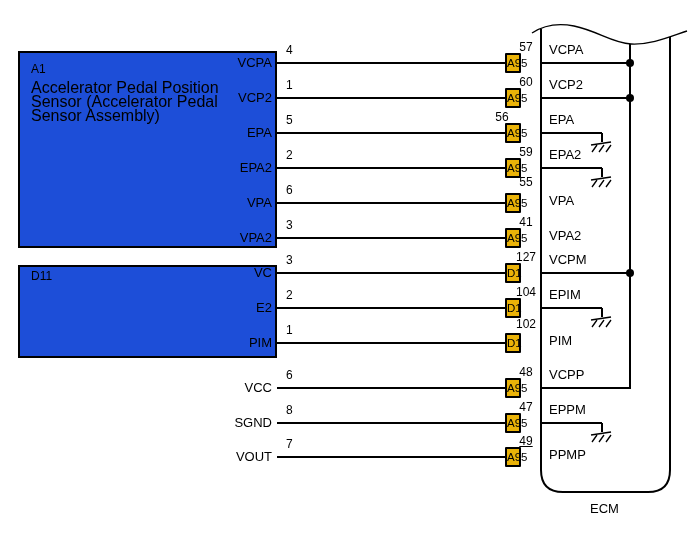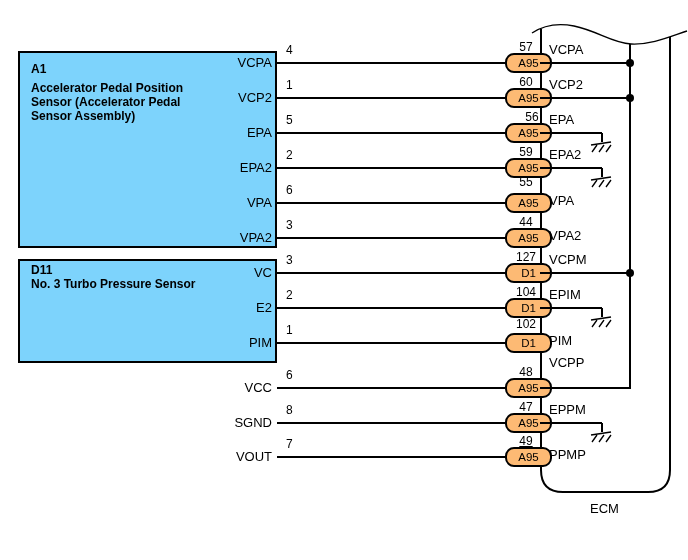--- a/index.html
+++ b/index.html
@@ -10,36 +10,35 @@
     font-family:"Liberation Sans",sans-serif;
     color:#000;
     overflow:hidden;
   }
   .abs{position:absolute;}
   
   .sensor-box{
     position:absolute;
     border:2px solid #000;
     box-sizing:border-box;
-    background:#7dd3fc;
-    font-weight:bold;
+    background:#1d4ed8;
   }
   .box-a1  {left:18px;top:51px; width:259px;height:197px;}
-  .box-d11 {left:18px;top:259px;width:259px;height:104px;}
+  .box-d11 {left:18px;top:265px;width:259px;height:93px;}
   .box-l195{left:18px;top:370px;width:259px;height:105px;}
   .box-id{
     position:absolute;left:11px;
     font-size:12px;line-height:13px;white-space:pre-line;
   }
   .box-a1 .box-id{top:10px;}
   .box-d11 .box-id{top:3px;}
   .box-l195 .box-id{top:9px;}
   .box-desc{
     position:absolute;left:11px;
-    font-size:12px;line-height:14px;white-space:pre-line;
+    font-size:16px;line-height:14px;white-space:pre-line;
   }
   .box-a1 .box-desc{top:28px;}
   .box-d11 .box-desc{top:16px;}
   .box-l195 .box-desc{top:24px;}
 
   
   .wire,.inner-wire,.ground-drop,.bus-line{
     position:absolute;background:#000;
   }
   .wire{height:1.5px;}
@@ -53,24 +52,24 @@
     position:absolute;font-size:13px;line-height:13px;text-align:right;
   }
   .ecm-no{
     position:absolute;font-size:12px;line-height:12px;text-align:center;
   }
   .signal{
     position:absolute;font-size:13px;line-height:13px;
   }
   .oval{
     position:absolute;
-    width:47px;height:20px;
-    border:2px solid #000;border-radius:9px;
+    width:16px;height:20px;
+    border:2px solid #000;border-radius:1px;
     box-sizing:border-box;
-    background:#fdba74;
+    background:#eab308;
     font-size:11.5px;line-height:16px;text-align:center;
   }
   .dot{
     position:absolute;width:8px;height:8px;border-radius:50%;background:#000;
   }
   .ground{position:absolute;width:26px;height:14px;}
   .ecm-label{
     position:absolute;left:577px;top:502px;width:55px;
     font-size:13px;line-height:13px;text-align:center;
   }
@@ -88,21 +87,20 @@
   <div class="bus-line" style="left:629px;top:44px;height:345px;"></div>
 
   <div class="sensor-box box-a1">
     <div class="box-id">A1</div>
     <div class="box-desc">Accelerator Pedal Position
 Sensor (Accelerator Pedal
 Sensor Assembly)</div>
   </div>
   <div class="sensor-box box-d11">
     <div class="box-id">D11</div>
-    <div class="box-desc">No. 3 Turbo Pressure Sensor</div>
   </div>
 
   <div id="rows">
       <div class="wire" style="left: 277px; top: 62px; width: 228px;"></div>
       <div class="pin-no" style="left: 286px; top: 44px;">4</div>
       <div class="pin-label" style="left: 77px; top: 56px; width: 195px;">VCPA</div>
       <div class="oval" style="left: 505px; top: 53px;">A95</div>
       <div class="ecm-no" style="left: 506px; top: 41px; width: 40px;">57</div>
       <div class="signal" style="left: 549px; top: 43px;">VCPA</div>
       <div class="inner-wire" style="left: 540px; top: 62px; width: 90px;"></div>
@@ -112,21 +110,21 @@
       <div class="pin-label" style="left: 77px; top: 91px; width: 195px;">VCP2</div>
       <div class="oval" style="left: 505px; top: 88px;">A95</div>
       <div class="ecm-no" style="left: 506px; top: 76px; width: 40px; text-align: center;">60</div>
       <div class="signal" style="left: 549px; top: 78px;">VCP2</div>
       <div class="inner-wire" style="left: 540px; top: 97px; width: 90px;"></div>
       <div class="dot" style="left: 626px; top: 94px;"></div>
       <div class="wire" style="left: 277px; top: 132px; width: 228px;"></div>
       <div class="pin-no" style="left: 286px; top: 114px;">5</div>
       <div class="pin-label" style="left: 77px; top: 126px; width: 195px;">EPA</div>
       <div class="oval" style="left: 505px; top: 123px;">A95</div>
-      <div class="ecm-no" style="left: 512px; top: 111px; width: 40px;">56</div>
+      <div class="ecm-no" style="left: 482px; top: 111px; width: 40px;">56</div>
       <div class="signal" style="left: 549px; top: 113px;">EPA</div>
       <div class="inner-wire" style="left: 540px; top: 132px; width: 62px;"></div>
       <div class="ground-drop" style="left: 601px; top: 133px; height: 9px;"></div>
   <div class="ground" style="left: 588px; top: 140px;">
     <svg width="26" height="14" viewBox="0 0 26 14">
       <path d="M3,5 L23,2" stroke="#000" stroke-width="1.5" fill="none"></path>
       <path d="M4,12 L9,5 M11,12 L16,5 M18,12 L23,5" stroke="#000" stroke-width="1.3" fill="none"></path>
     </svg>
   </div>
 <div class="wire" style="left: 277px; top: 167px; width: 228px;"></div>
@@ -146,21 +144,21 @@
 <div class="wire" style="left: 277px; top: 202px; width: 228px;"></div>
       <div class="pin-no" style="left: 286px; top: 184px;">6</div>
       <div class="pin-label" style="left: 77px; top: 196px; width: 195px;">VPA</div>
       <div class="oval" style="left: 505px; top: 193px;">A95</div>
       <div class="ecm-no" style="left: 506px; top: 176px; width: 40px;">55</div>
       <div class="signal" style="left: 549px; top: 194px;">VPA</div>
       <div class="wire" style="left: 277px; top: 237px; width: 228px;"></div>
       <div class="pin-no" style="left: 286px; top: 219px;">3</div>
       <div class="pin-label" style="left: 77px; top: 231px; width: 195px;">VPA2</div>
       <div class="oval" style="left: 505px; top: 228px;">A95</div>
-      <div class="ecm-no" style="left: 506px; top: 216px; width: 40px;">44</div>
+      <div class="ecm-no" style="left: 506px; top: 216px; width: 40px;">41</div>
       <div class="signal" style="left: 549px; top: 229px;">VPA2</div>
       <div class="wire" style="left: 277px; top: 272px; width: 228px;"></div>
       <div class="pin-no" style="left: 286px; top: 254px;">3</div>
       <div class="pin-label" style="left: 77px; top: 266px; width: 195px;">VC</div>
       <div class="oval" style="left: 505px; top: 263px;">D1</div>
       <div class="ecm-no" style="left: 506px; top: 251px; width: 40px;">127</div>
       <div class="signal" style="left: 549px; top: 253px;">VCPM</div>
       <div class="inner-wire" style="left: 540px; top: 272px; width: 90px;"></div>
       <div class="dot" style="left: 626px; top: 269px;"></div>
       <div class="wire" style="left: 277px; top: 307px; width: 228px;"></div>
@@ -181,21 +179,21 @@
       <div class="pin-no" style="left: 286px; top: 324px;">1</div>
       <div class="pin-label" style="left: 77px; top: 336px; width: 195px;">PIM</div>
       <div class="oval" style="left: 505px; top: 333px;">D1</div>
       <div class="ecm-no" style="left: 506px; top: 318px; width: 40px;">102</div>
       <div class="signal" style="left: 549px; top: 334px;">PIM</div>
       <div class="wire" style="left: 277px; top: 387px; width: 228px;"></div>
       <div class="pin-no" style="left: 286px; top: 369px;">6</div>
       <div class="pin-label" style="left: 77px; top: 381px; width: 195px;">VCC</div>
       <div class="oval" style="left: 505px; top: 378px;">A95</div>
       <div class="ecm-no" style="left: 506px; top: 366px; width: 40px;">48</div>
-      <div class="signal" style="left: 549px; top: 356px;">VCPP</div>
+      <div class="signal" style="left: 549px; top: 368px;">VCPP</div>
       <div class="inner-wire" style="left: 540px; top: 387px; width: 90px;"></div>
       <div class="wire" style="left: 277px; top: 422px; width: 228px;"></div>
       <div class="pin-no" style="left: 286px; top: 404px;">8</div>
       <div class="pin-label" style="left: 77px; top: 416px; width: 195px;">SGND</div>
       <div class="oval" style="left: 505px; top: 413px;">A95</div>
       <div class="ecm-no" style="left: 506px; top: 401px; width: 40px;">47</div>
       <div class="signal" style="left: 549px; top: 403px;">EPPM</div>
       <div class="inner-wire" style="left: 540px; top: 422px; width: 62px;"></div>
       <div class="ground-drop" style="left: 601px; top: 423px; height: 9px;"></div>
   <div class="ground" style="left: 588px; top: 430px;">

